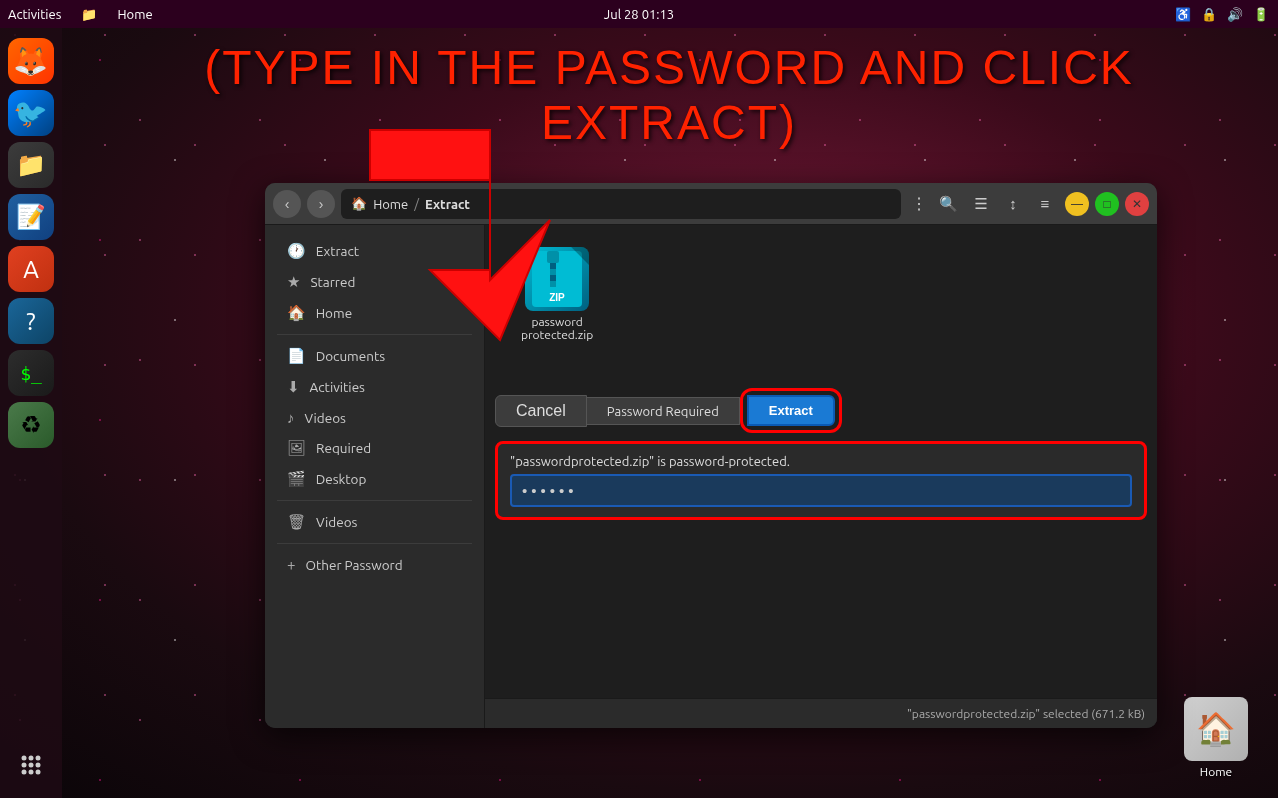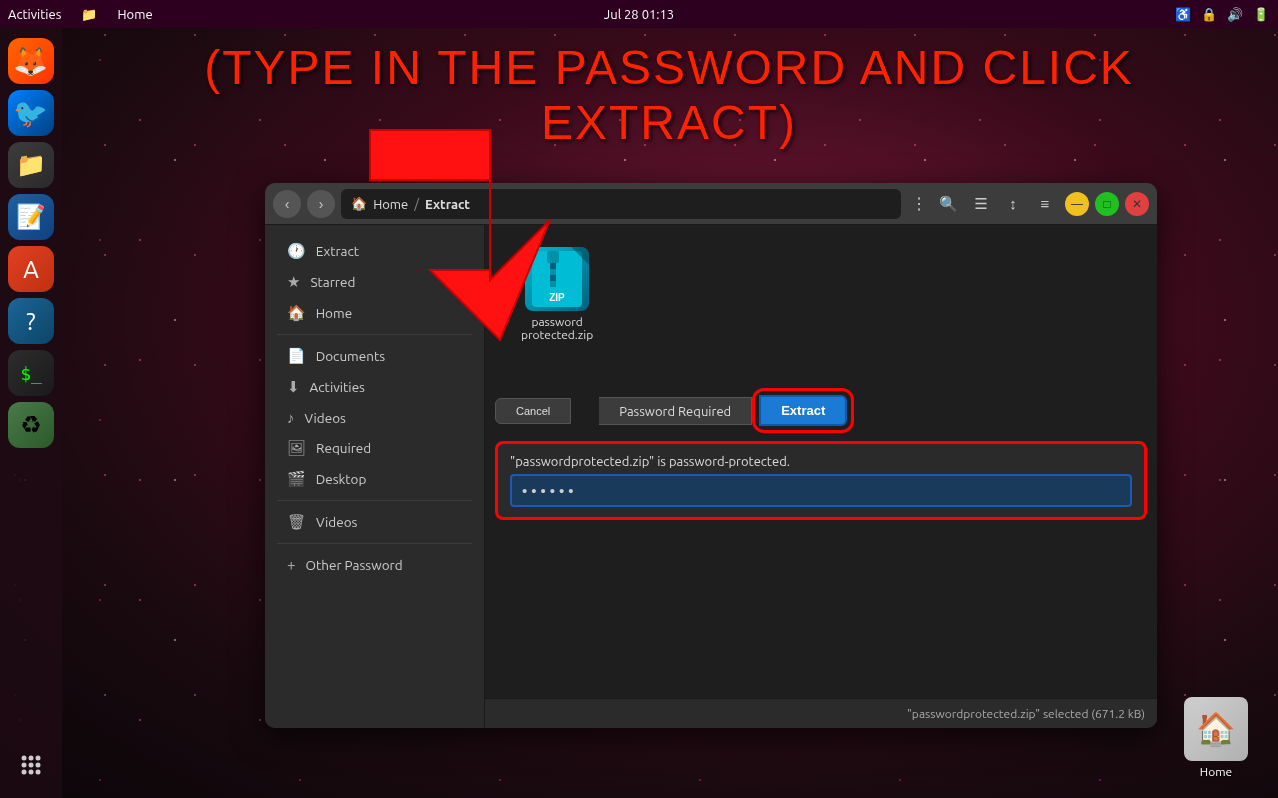--- a/index.html
+++ b/index.html
@@ -301,31 +301,30 @@
       text-align: center;
       max-width: 80px;
       word-break: break-all;
     }
     .btn-cancel {
       padding: 6px 20px;
       background: #3c3c3c;
       border: 1px solid #555;
       border-radius: 6px 0 0 6px;
       color: #ddd;
-      font-size: 11px;
+      font-size: 16px;
       cursor: pointer;
     }
     .btn-pwd-label {
       padding: 6px 20px;
       background: #3c3c3c;
       border: 1px solid #555;
       border-left: none;
       color: #ddd;
       font-size: 13px;
-      margin-left: 28px;
     }
     .btn-extract {
       padding: 6px 20px;
       background: #1a7ad4;
       border: 2px solid #0a5ab4;
       border-radius: 0 6px 6px 0;
       color: #fff;
       font-size: 13px;
       font-weight: bold;
       cursor: pointer;

